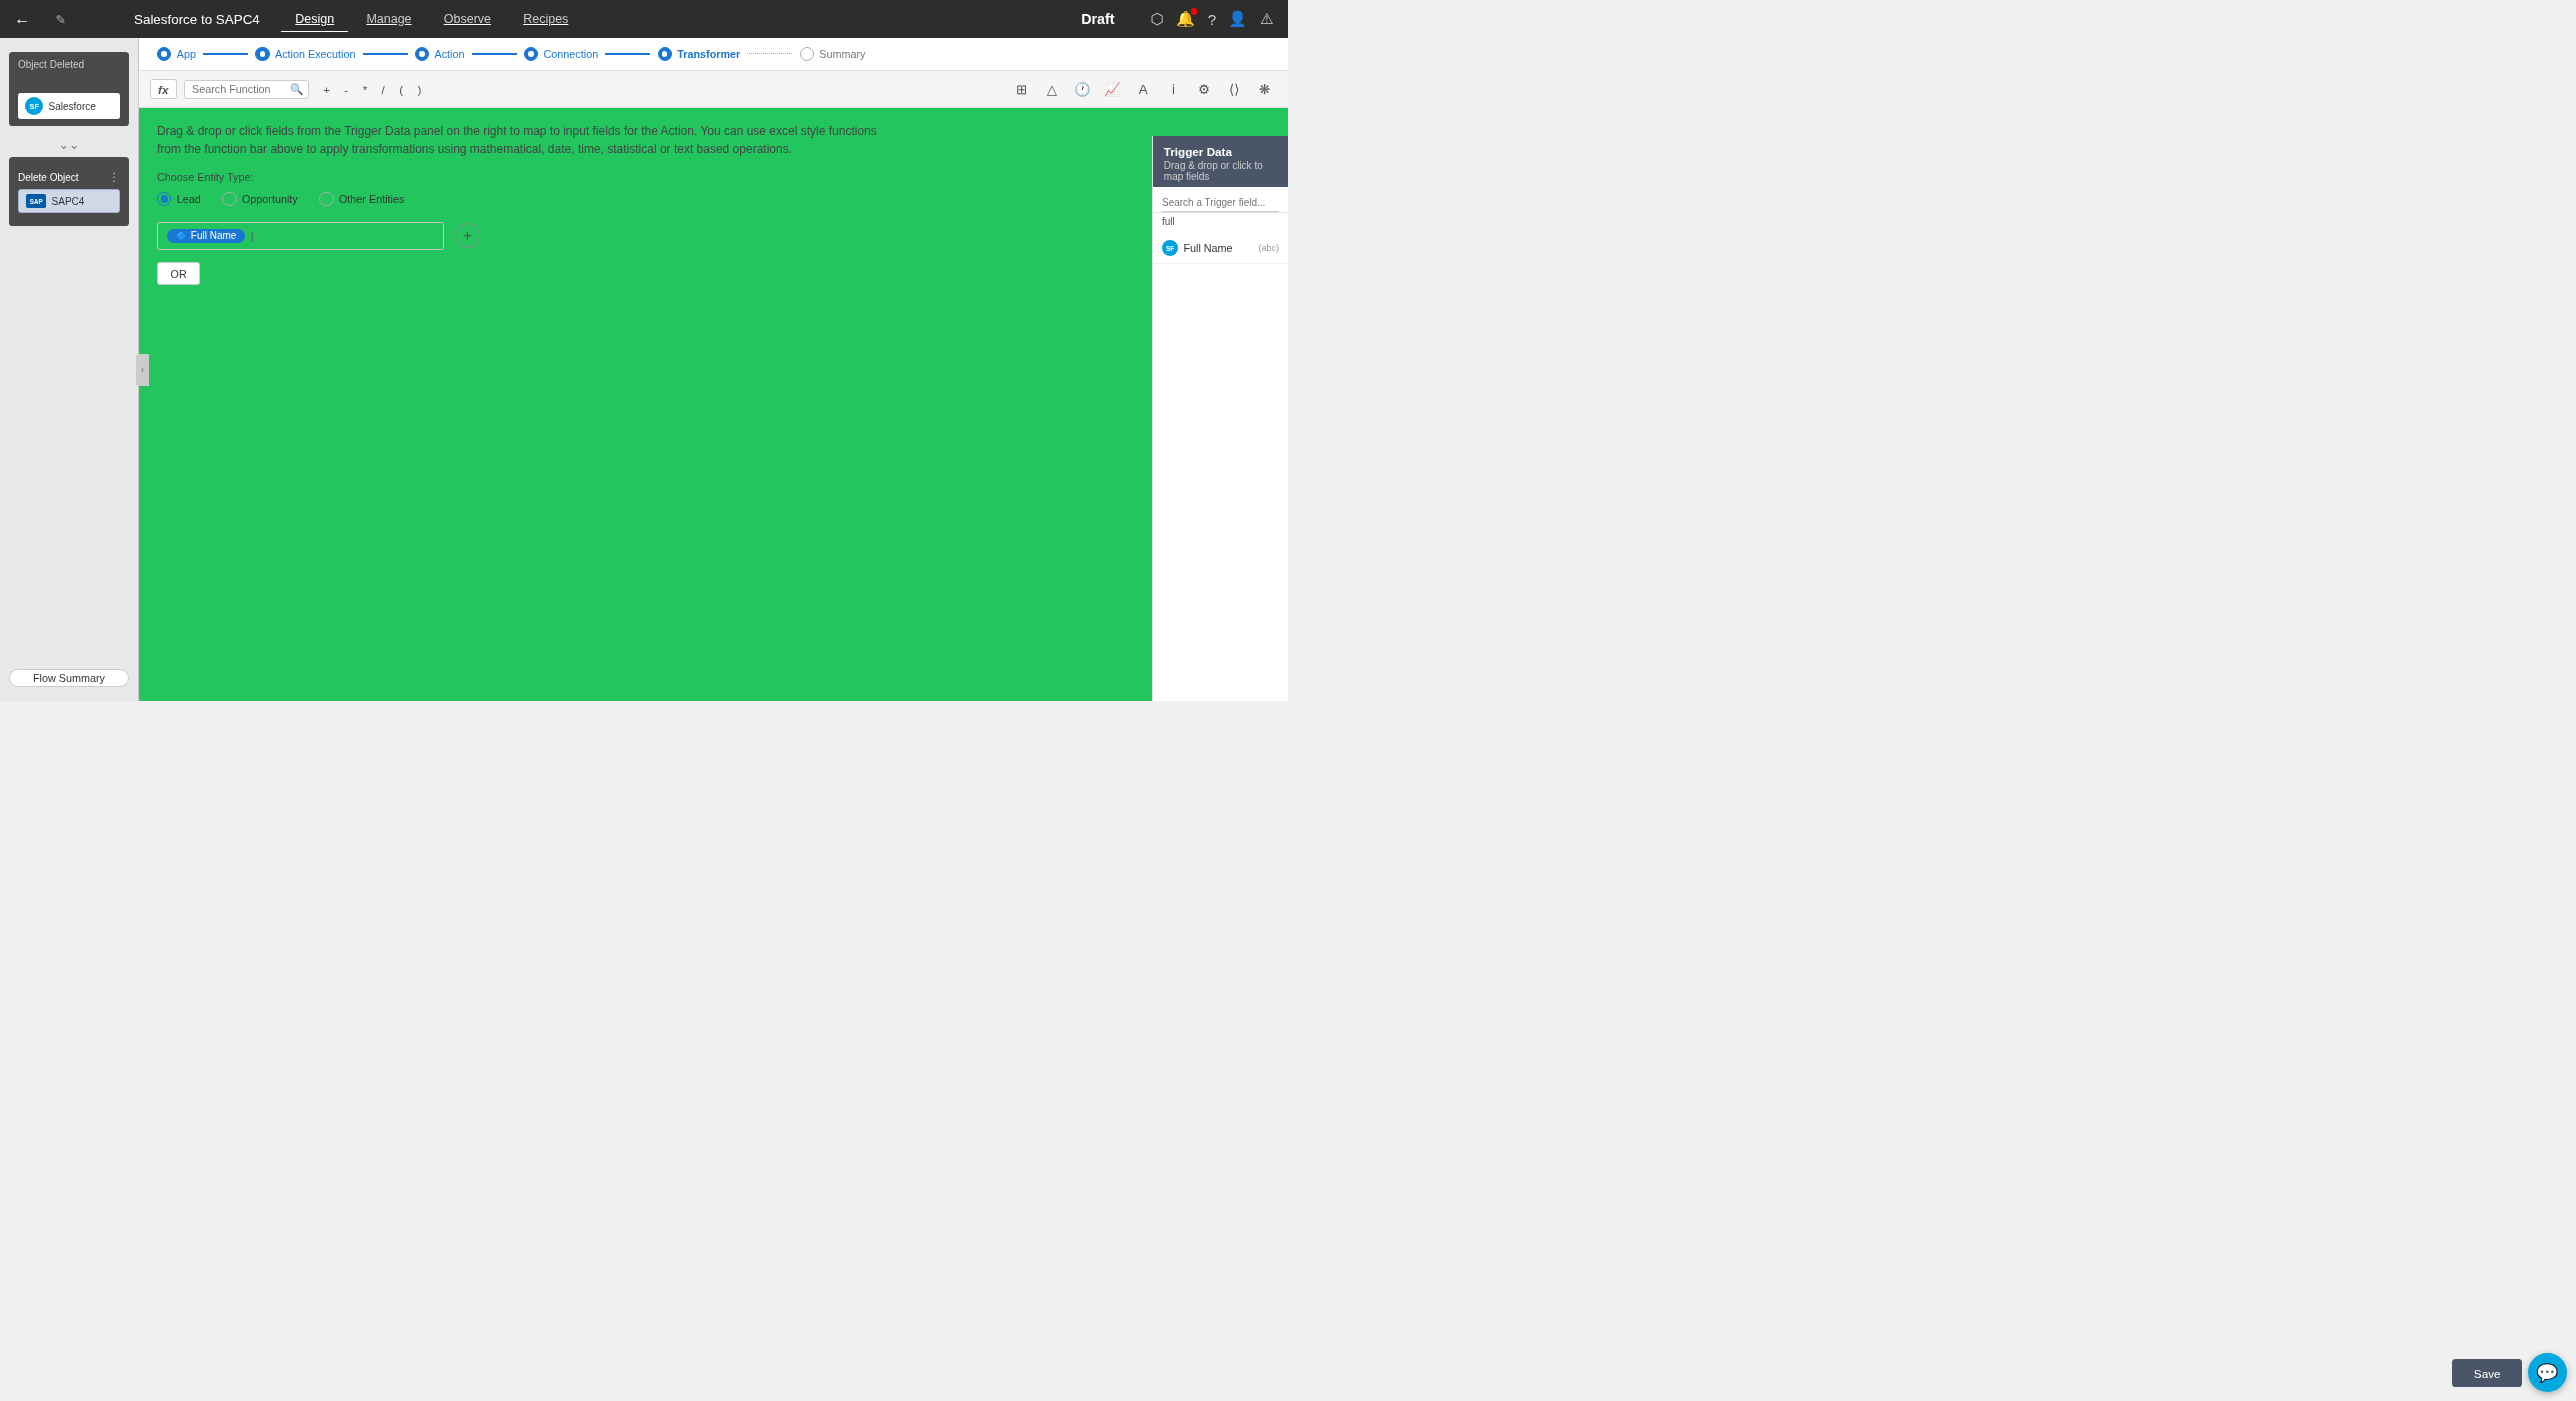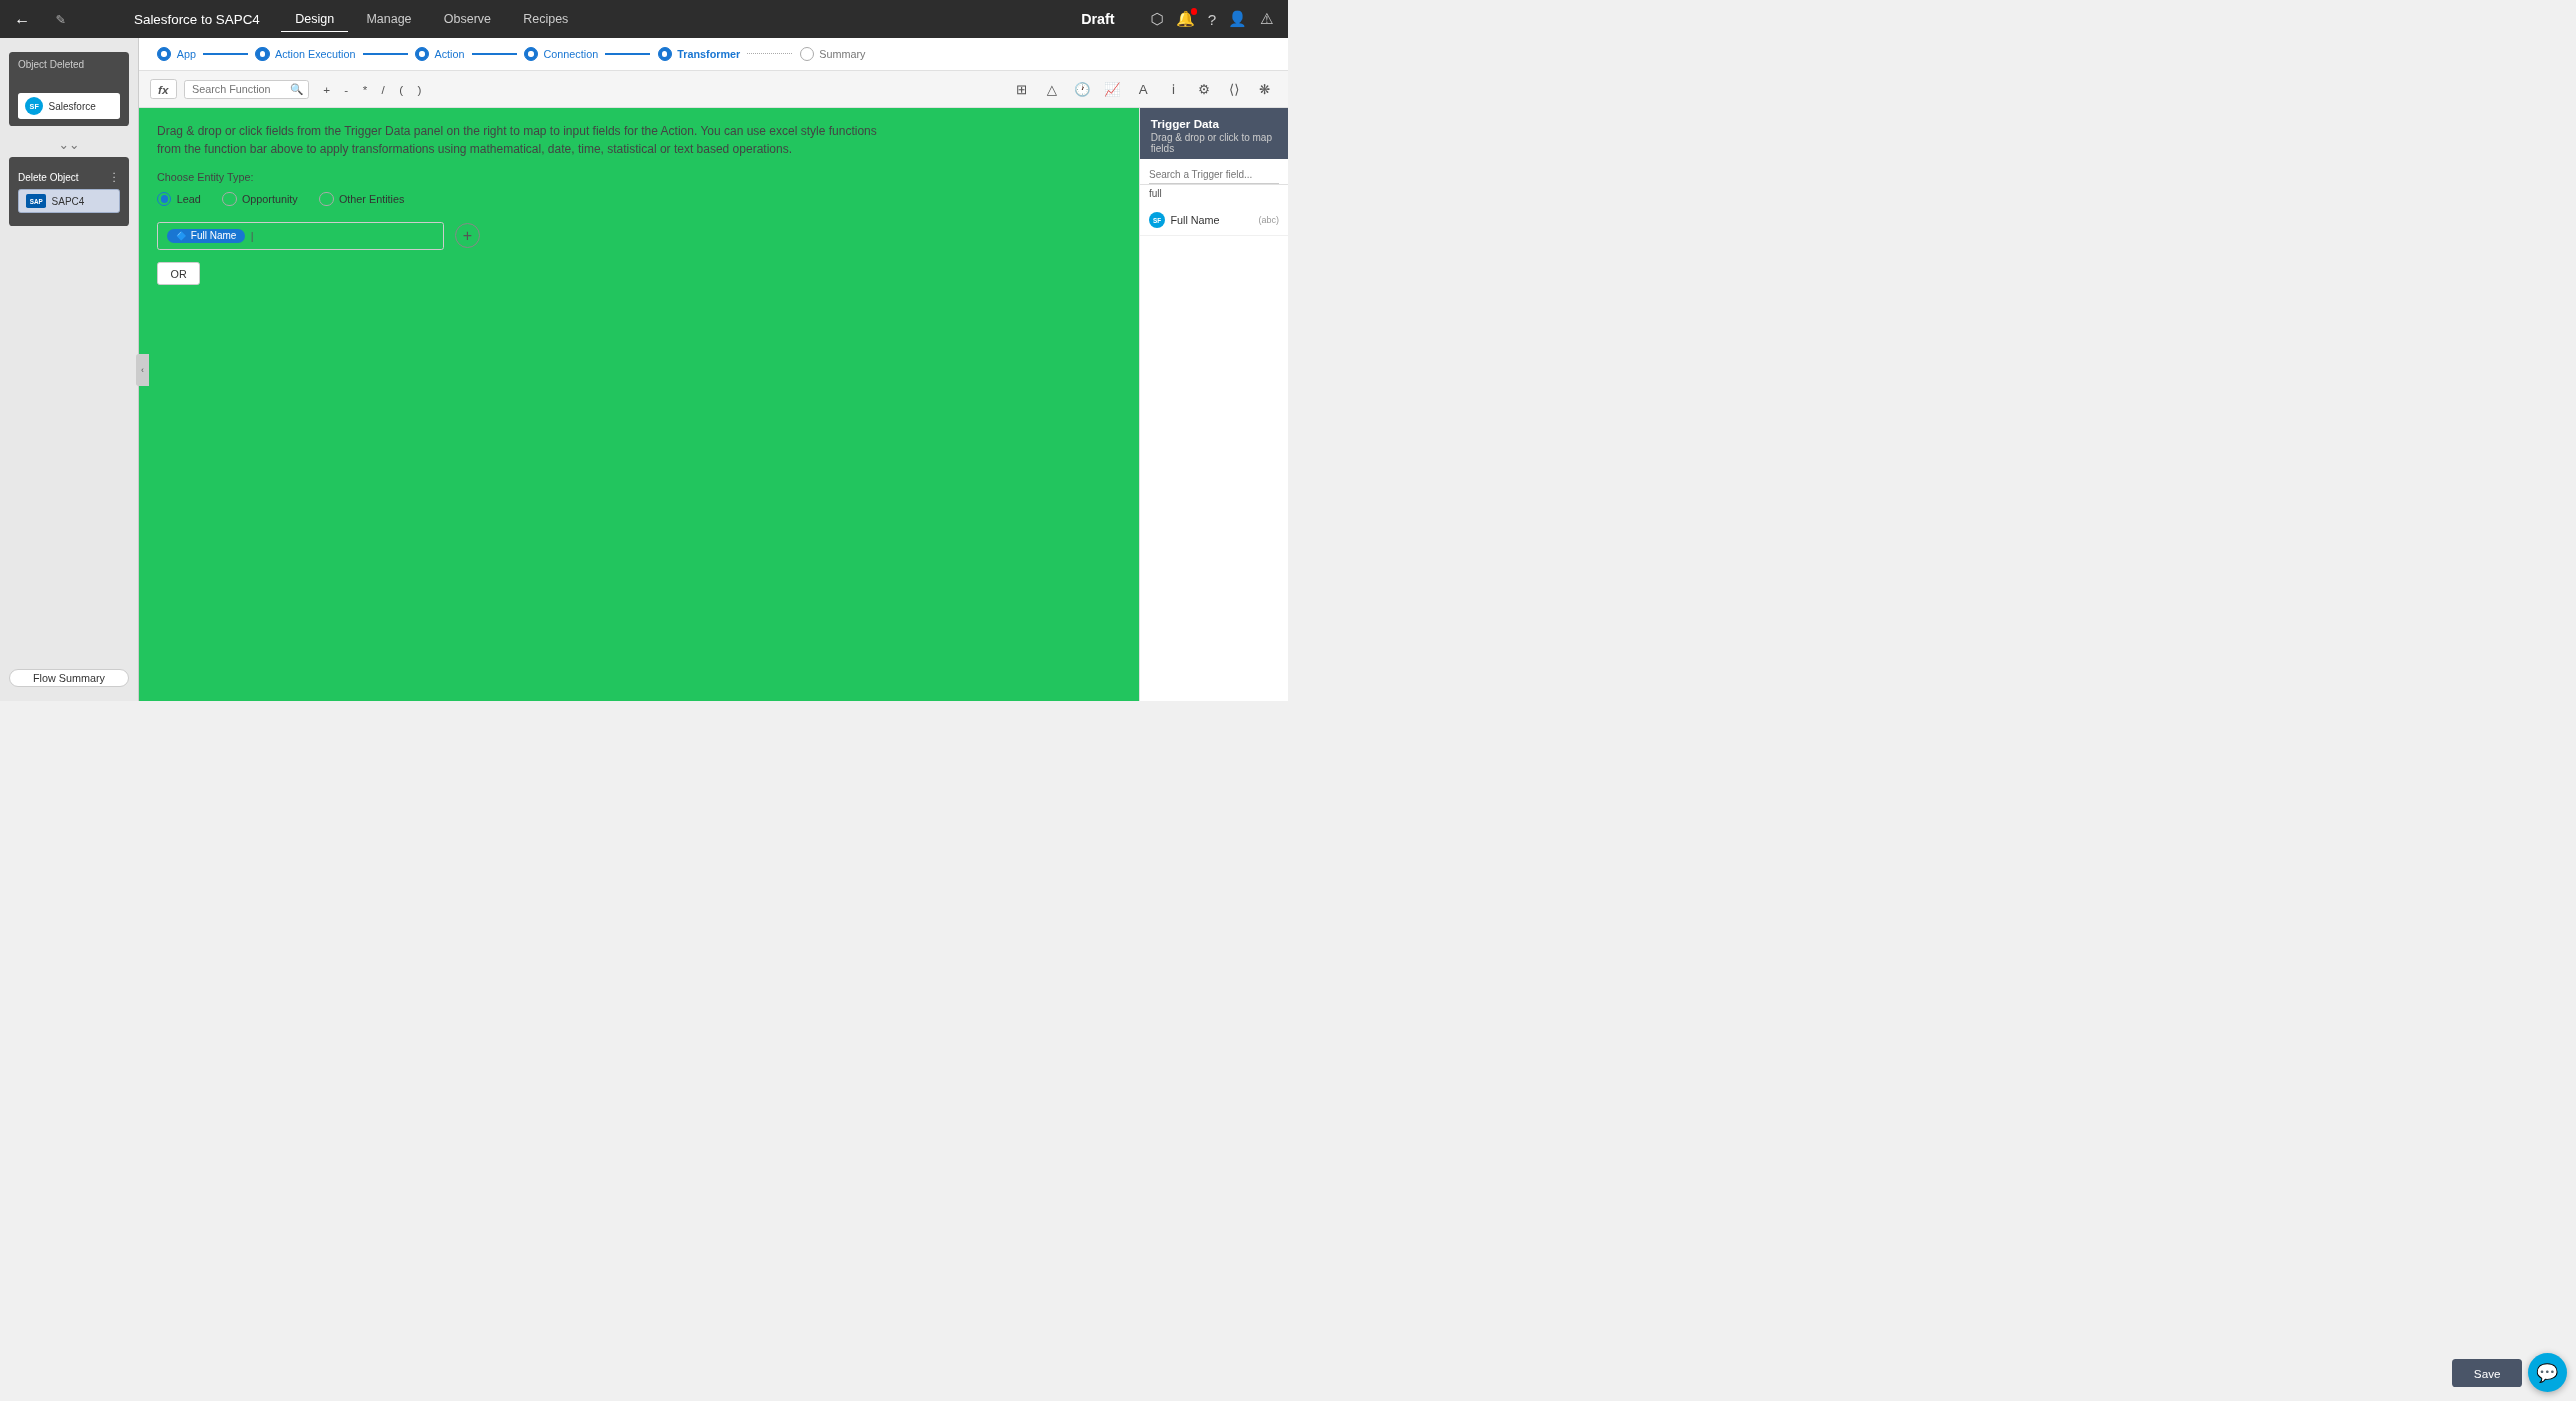--- a/index.html
+++ b/index.html
@@ -276,25 +276,26 @@
       border-radius: 2.7px;
       padding: 4.5px 12.5px;
       background: #fff;
       cursor: pointer;
       font-size: 10.8px;
       color: #333;
     }
 
     
     .trigger-panel {
-      width: 149px;
+      width: 136px;
       background: #fff;
       border-left: 0.9px solid #e0e0e0;
       display: flex;
       flex-direction: column;
+      margin-top: 28px;
     }
     .trigger-panel-header {
       background: #4a5568;
       color: #fff;
       padding: 9px 10.8px 5.4px;
     }
     .trigger-panel-header .title { font-size: 11.7px; font-weight: 600; }
     .trigger-panel-header .subtitle { font-size: 10px; color: #ccc; margin-top: 1.8px; }
     .trigger-panel-search {
       padding: 7.2px 9px 0;
@@ -365,21 +366,21 @@
 
 <div class="top-nav">
   <span class="back-btn">←</span>
   <span class="flow-title">
     <span></span>
     <span class="edit-icon">✎</span>
   </span>
 
   <span style="position:absolute;left:134px;color:#fff;font-size:13.4px;font-weight:500;">Salesforce to SAPC4</span>
 
-  <div class="nav-tabs" style="margin-left:197px;">
+  <div class="nav-tabs" style="margin-left:197px;text-decoration:underline;">
     <div class="nav-tab active">Design</div>
     <div class="nav-tab">Manage</div>
     <div class="nav-tab">Observe</div>
     <div class="nav-tab">Recipes</div>
   </div>
 
   <div class="spacer"></div>
   <span class="draft-badge">Draft</span>
   <div class="nav-icons">
     <span class="nav-icon">⬡</span>

